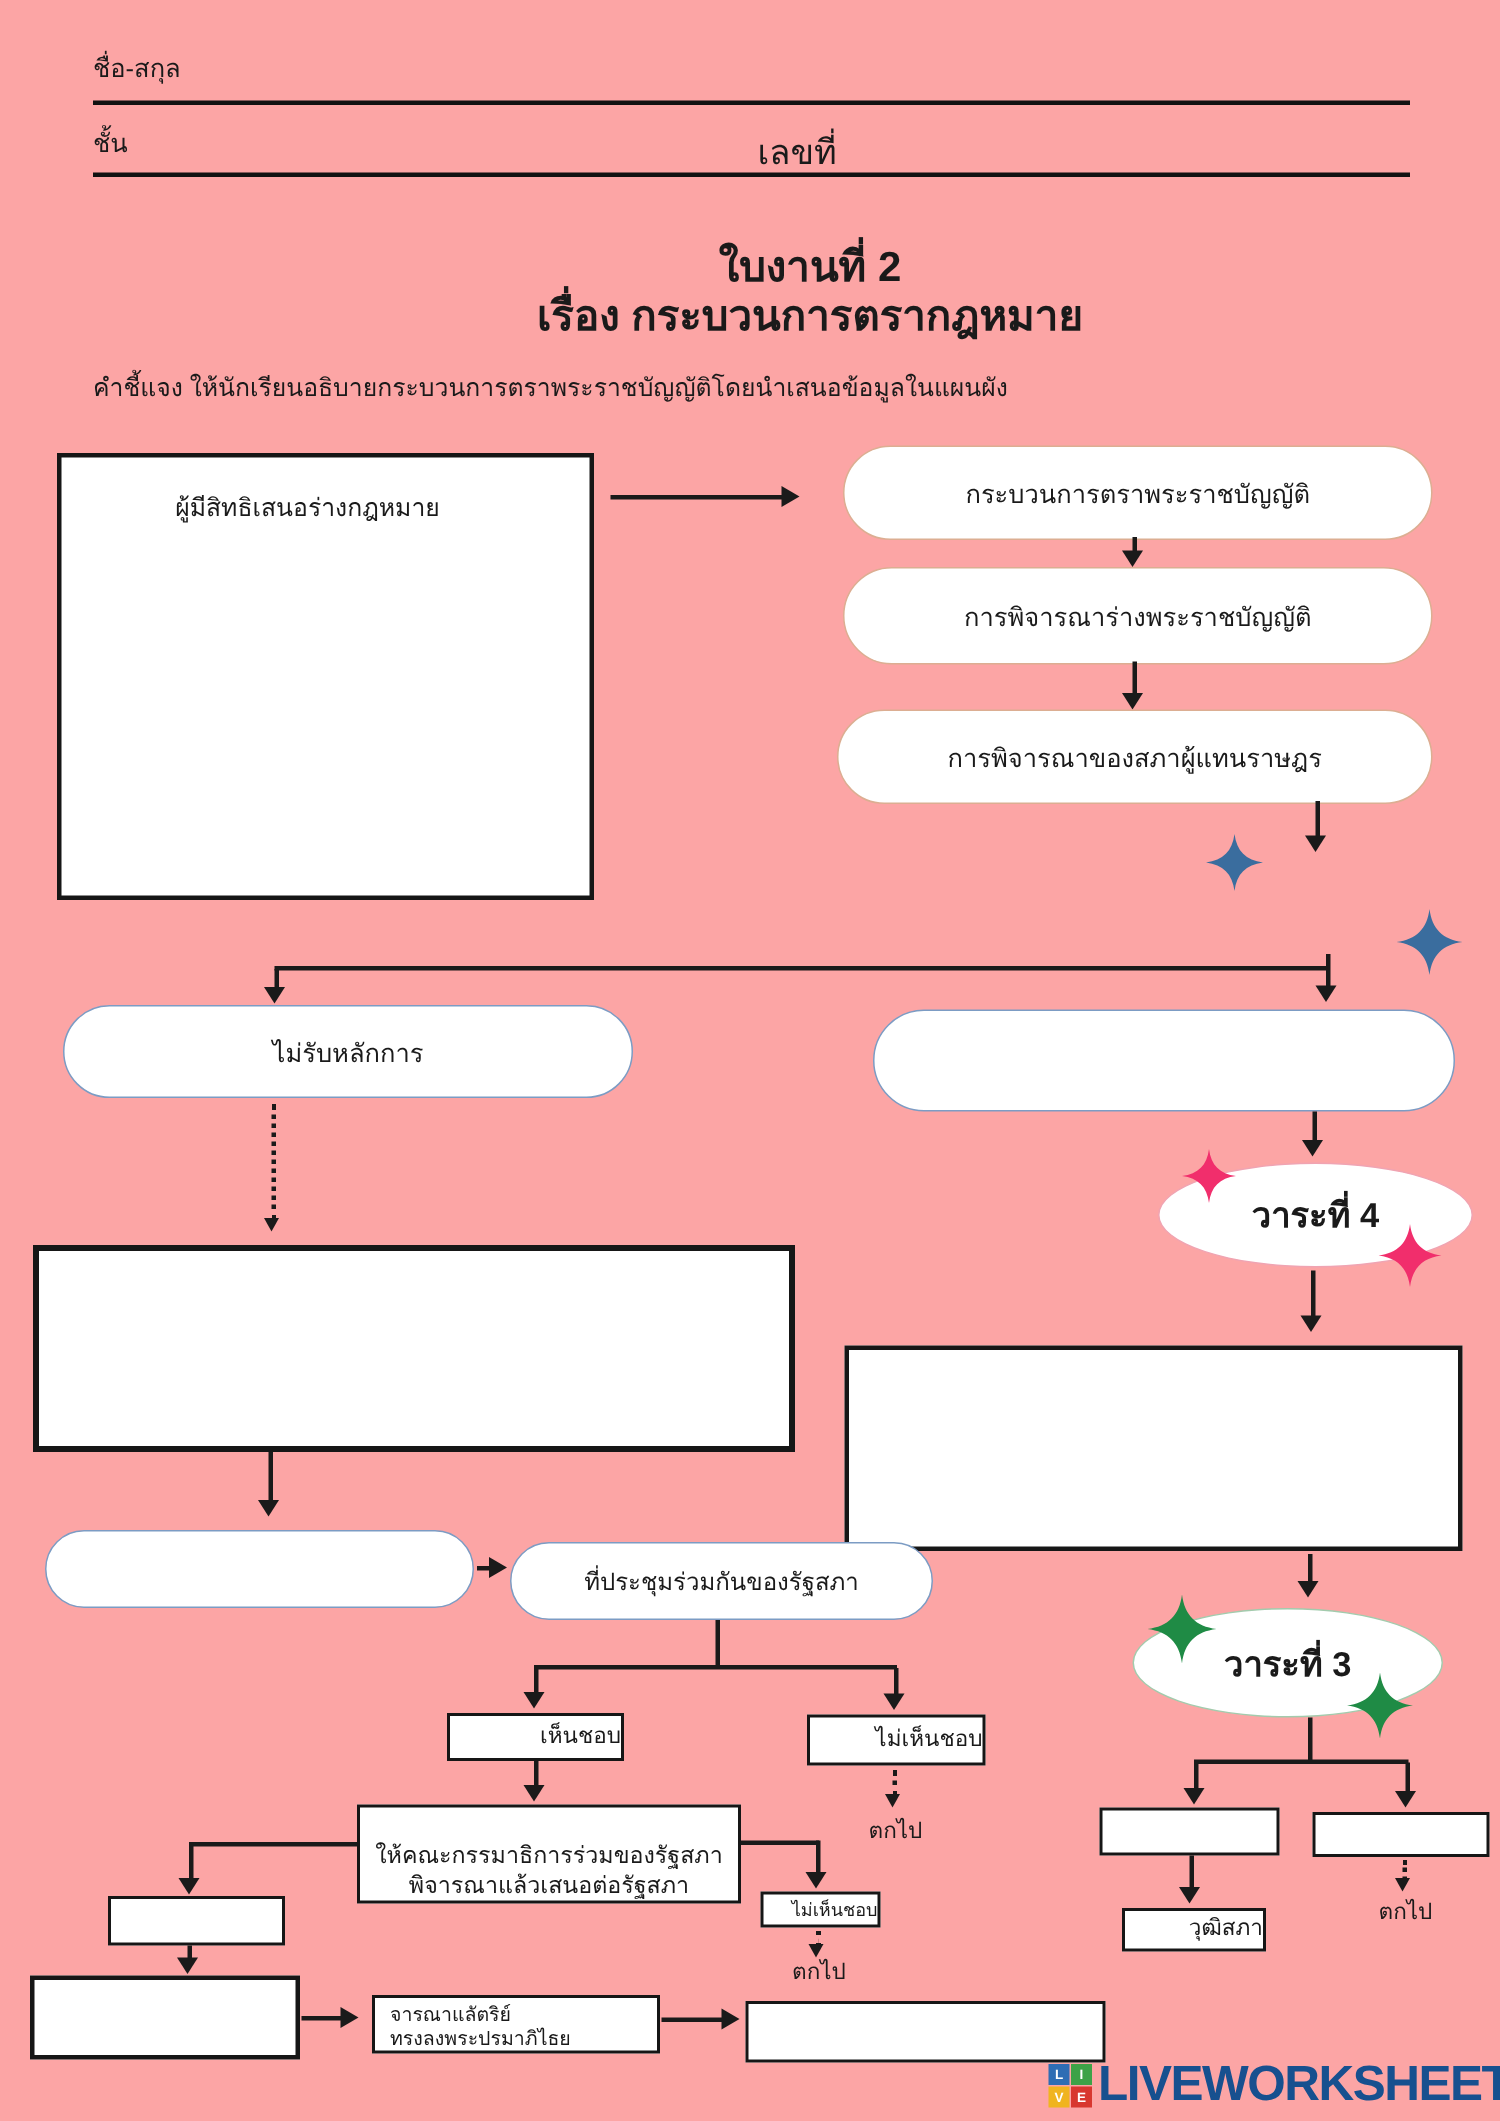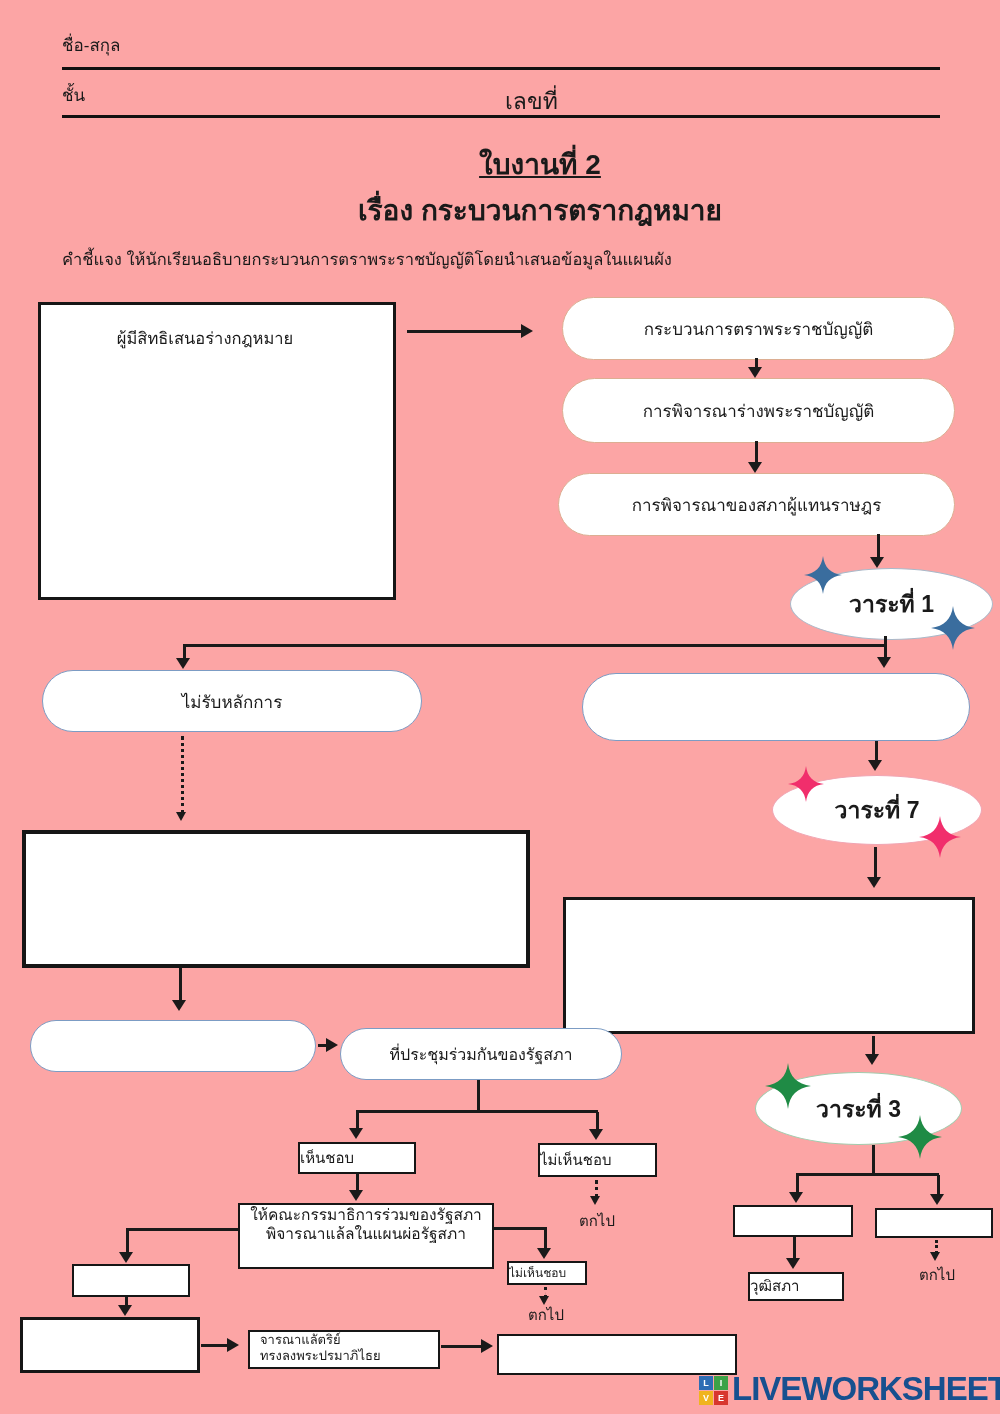--- a/index.html
+++ b/index.html
@@ -10,21 +10,21 @@
   .line-v{position:absolute;background:#1a1a1a;width:2.5px;}
   .rule{position:absolute;background:#111;height:2.5px;}
   .arr-d{position:absolute;width:0;height:0;border-left:7px solid transparent;
          border-right:7px solid transparent;border-top:11px solid #1a1a1a;}
   .arr-d.sm{border-left-width:5px;border-right-width:5px;border-top-width:9px;}
   .arr-r{position:absolute;width:0;height:0;border-top:7px solid transparent;
          border-bottom:7px solid transparent;border-left:12px solid #1a1a1a;}
   .dot-v{position:absolute;width:0;border-left:3px dotted #1a1a1a;}
   .rect{position:absolute;background:#fff;border:3px solid #161616;box-sizing:border-box;}
   .box{position:absolute;background:#fff;border:2.5px solid #161616;box-sizing:border-box;
-       display:flex;align-items:center;justify-content:flex-start;text-align:center;line-height:1.25;}
+       display:flex;align-items:center;justify-content:flex-end;text-align:center;line-height:1.25;}
   .stadium{position:absolute;background:#fff;box-sizing:border-box;display:flex;
            align-items:center;justify-content:center;text-align:center;font-size:17px;}
   .peach{border:1.5px solid #dcae92;}
   .blue{border:1.5px solid #7c9cc4;}
   .ellipse{position:absolute;background:#fff;border-radius:50%;box-sizing:border-box;
            display:flex;align-items:center;justify-content:center;font-weight:800;font-size:23px;}
   .e1{border:1.5px solid #aab9c9;}
   .e2{border:1.5px solid #f0a4b2;}
   .e3{border:1.5px solid #a3cbad;}
   .sparkle{position:absolute;}
@@ -39,21 +39,21 @@
 <body>
 
 <div class="page">
 
   <div class="lbl" style="left:62px;top:36px;font-size:17px;">ชื่อ-สกุล</div>
   <div class="rule" style="left:62px;top:67px;width:878px;"></div>
   <div class="lbl" style="left:62px;top:86px;font-size:17px;">ชั้น</div>
   <div class="lbl" style="left:505px;top:88px;font-size:23px;">เลขที่</div>
   <div class="rule" style="left:62px;top:115px;width:878px;"></div>
 
-  <div class="title" style="top:142px;text-decoration:underline;">ใบงานที่ 2</div>
+  <div class="title" style="top:155px;">ใบงานที่ 2</div>
   <div class="title" style="top:188px;">เรื่อง กระบวนการตรากฎหมาย</div>
   <div class="lbl" style="left:62px;top:250px;font-size:16.5px;">คำชี้แจง ให้นักเรียนอธิบายกระบวนการตราพระราชบัญญัติโดยนำเสนอข้อมูลในแผนผัง</div>
 
   <div class="rect" style="left:38px;top:302px;width:358px;height:298px;">
     <div style="padding:20px 40px 0 16px;text-align:center;font-size:16.5px;">ผู้มีสิทธิเสนอร่างกฎหมาย</div>
   </div>
   <div class="line-h" style="left:407px;top:330px;width:116px;"></div>
   <div class="arr-r" style="left:521px;top:324px;"></div>
 
   <div class="stadium peach" style="left:562px;top:297px;width:393px;height:63px;border-radius:32px;">
@@ -67,23 +67,20 @@
   </div>
   <div class="line-v" style="left:755px;top:441px;height:23px;"></div>
   <div class="arr-d" style="left:748px;top:462px;"></div>
 
   <div class="stadium peach" style="left:558px;top:473px;width:397px;height:63px;border-radius:32px;">
     <span>การพิจารณาของสภาผู้แทนราษฎร</span>
   </div>
   <div class="line-v" style="left:877px;top:534px;height:25px;"></div>
   <div class="arr-d" style="left:870px;top:557px;"></div>
 
-  <div class="ellipse e1" style="left:790px;top:568px;width:203px;height:72px;">
-    <span>วาระที่ 1</span>
-  </div>
   <svg class="sparkle" style="left:804px;top:556px;" width="38" height="38" viewBox="0 0 24 24">
       <path d="M12 0C12.9 7.2 16.8 11.1 24 12C16.8 12.9 12.9 16.8 12 24C11.1 16.8 7.2 12.9 0 12C7.2 11.1 11.1 7.2 12 0Z" fill="#3a6d9e"></path>
     </svg>
   <svg class="sparkle" style="left:931px;top:606px;" width="44" height="44" viewBox="0 0 24 24">
       <path d="M12 0C12.9 7.2 16.8 11.1 24 12C16.8 12.9 12.9 16.8 12 24C11.1 16.8 7.2 12.9 0 12C7.2 11.1 11.1 7.2 12 0Z" fill="#3a6d9e"></path>
     </svg>
 
   <div class="line-v" style="left:884px;top:636px;height:10px;"></div>
   <div class="line-h" style="left:183px;top:644px;width:703px;"></div>
   <div class="line-v" style="left:183px;top:646px;height:14px;"></div>
@@ -96,21 +93,21 @@
   </div>
   <div class="stadium blue" style="left:582px;top:673px;width:388px;height:68px;border-radius:34px;"></div>
 
   <div class="dot-v" style="left:181px;top:736px;height:78px;"></div>
   <div class="arr-d sm" style="left:176px;top:812px;"></div>
 
   <div class="line-v" style="left:875px;top:741px;height:21px;"></div>
   <div class="arr-d" style="left:868px;top:760px;"></div>
 
   <div class="ellipse e2" style="left:772px;top:775px;width:210px;height:70px;">
-    <span>วาระที่ 7</span>
+    <span>วาระที่ 4</span>
   </div>
   <svg class="sparkle" style="left:788px;top:766px;" width="36" height="36" viewBox="0 0 24 24">
       <path d="M12 0C12.9 7.2 16.8 11.1 24 12C16.8 12.9 12.9 16.8 12 24C11.1 16.8 7.2 12.9 0 12C7.2 11.1 11.1 7.2 12 0Z" fill="#f12e6c"></path>
     </svg>
   <svg class="sparkle" style="left:919px;top:816px;" width="42" height="42" viewBox="0 0 24 24">
       <path d="M12 0C12.9 7.2 16.8 11.1 24 12C16.8 12.9 12.9 16.8 12 24C11.1 16.8 7.2 12.9 0 12C7.2 11.1 11.1 7.2 12 0Z" fill="#f12e6c"></path>
     </svg>
 
   <div class="line-v" style="left:874px;top:847px;height:32px;"></div>
   <div class="arr-d" style="left:867px;top:877px;"></div>
@@ -145,21 +142,21 @@
 
   <div class="dot-v" style="left:595px;top:1180px;height:18px;"></div>
   <div class="arr-d sm" style="left:590px;top:1196px;"></div>
   <div class="lbl" style="left:567px;top:1212px;width:60px;text-align:center;font-size:15px;">ตกไป</div>
 
   <div class="line-v" style="left:356px;top:1174px;height:18px;"></div>
   <div class="arr-d" style="left:349px;top:1190px;"></div>
 
   <div class="box" style="left:238px;top:1203px;width:256px;height:66px;font-size:15.5px;flex-direction:column;">
     <span>ให้คณะกรรมาธิการร่วมของรัฐสภา</span>
-    <span>พิจารณาแล้ลในแผนผ่อรัฐสภา</span>
+    <span>พิจารณาแล้วเสนอต่อรัฐสภา</span>
   </div>
 
   <div class="line-h" style="left:126px;top:1228px;width:112px;"></div>
   <div class="line-v" style="left:126px;top:1228px;height:26px;"></div>
   <div class="arr-d" style="left:119px;top:1252px;"></div>
   <div class="box" style="left:72px;top:1264px;width:118px;height:33px;"></div>
   <div class="line-v" style="left:125px;top:1297px;height:10px;"></div>
   <div class="arr-d" style="left:118px;top:1305px;"></div>
   <div class="rect" style="left:20px;top:1317px;width:180px;height:56px;"></div>
 

